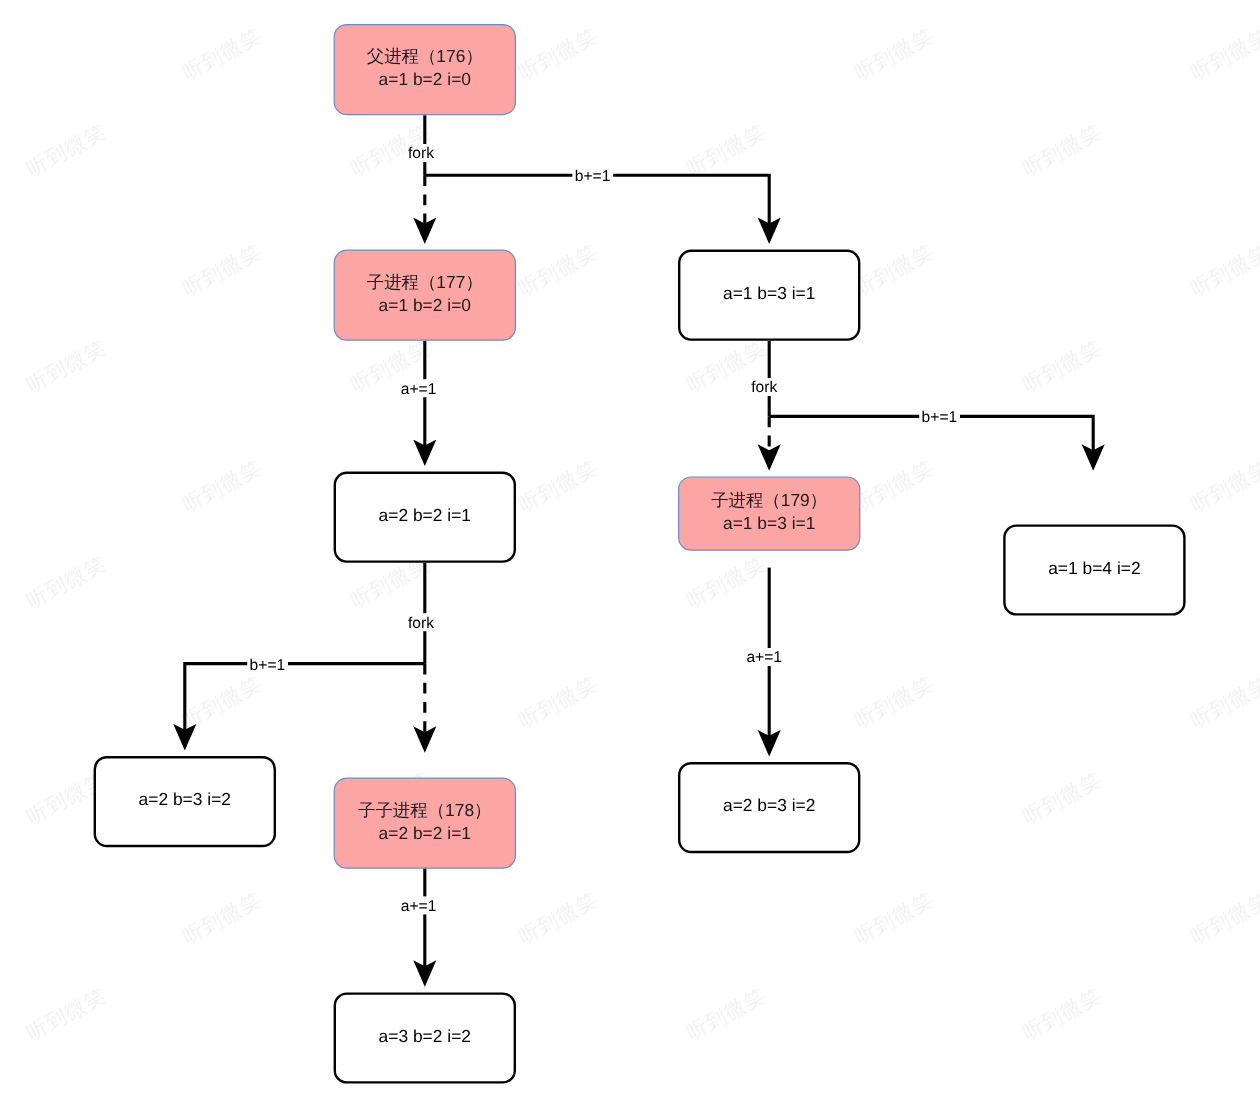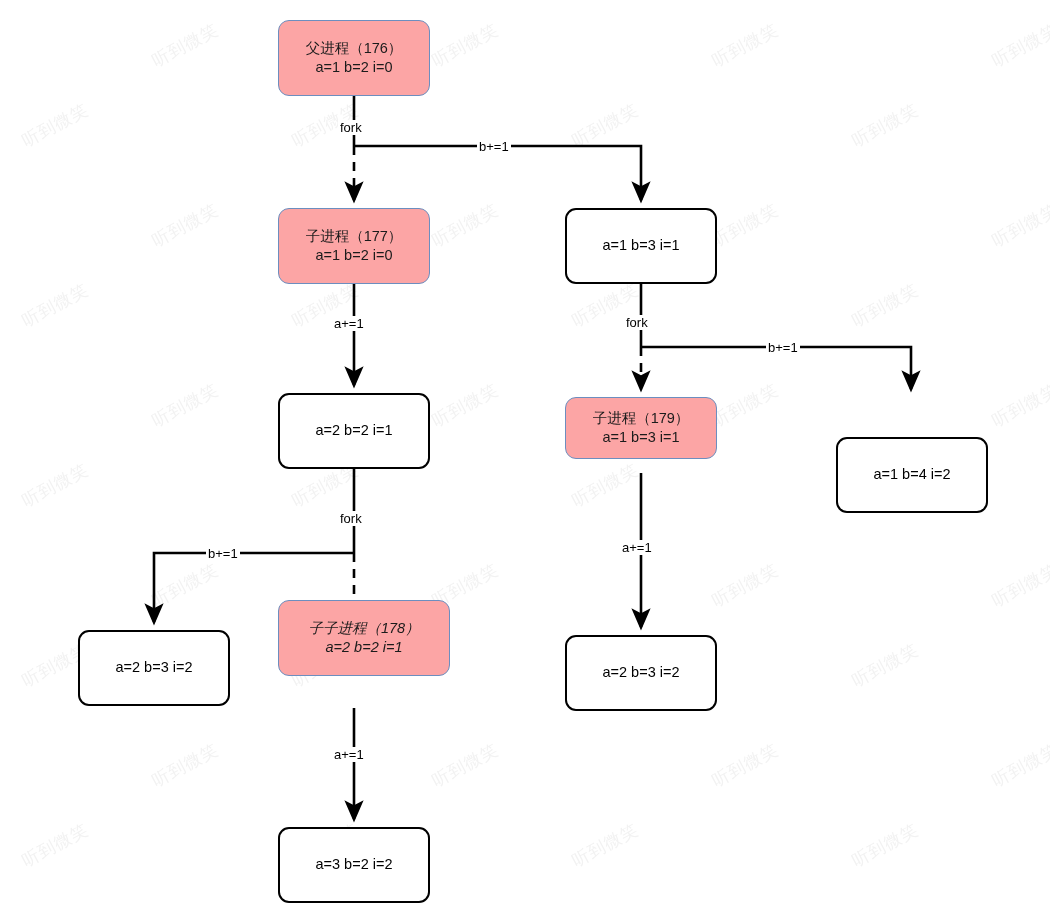--- a/index.html
+++ b/index.html
@@ -177,21 +177,21 @@
       <div class="node proc" style="left: 565px; top: 397px; width: 152px; height: 62px;">
         <div class="title">子进程（179）</div>
         <div class="vars">a=1 b=3 i=1</div>
       </div>
       <div class="node plain" style="left: 836px; top: 397px; width: 152px; height: 76px; margin-top: 40px;">
         <div class="vars">a=1 b=4 i=2</div>
       </div>
       <div class="node plain" style="left: 78px; top: 630px; width: 152px; height: 76px;">
         <div class="vars">a=2 b=3 i=2</div>
       </div>
-      <div class="node proc" style="left: 278px; top: 600px; width: 172px; height: 76px; font-style: italic;">
+      <div class="node proc" style="left: 278px; top: 648px; width: 152px; height: 76px;">
         <div class="title">子子进程（178）</div>
         <div class="vars">a=2 b=2 i=1</div>
       </div>
       <div class="node plain" style="left: 565px; top: 635px; width: 152px; height: 76px;">
         <div class="vars">a=2 b=3 i=2</div>
       </div>
       <div class="node plain" style="left: 278px; top: 827px; width: 152px; height: 76px; text-align: right;">
         <div class="vars">a=3 b=2 i=2</div>
       </div>
     </div>

